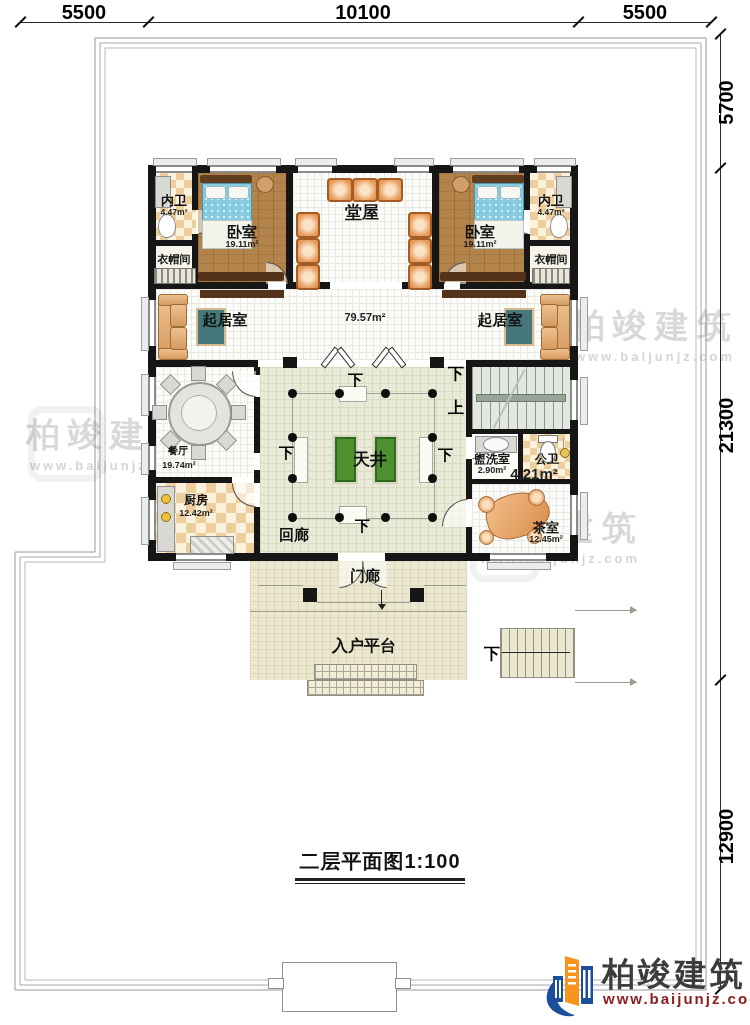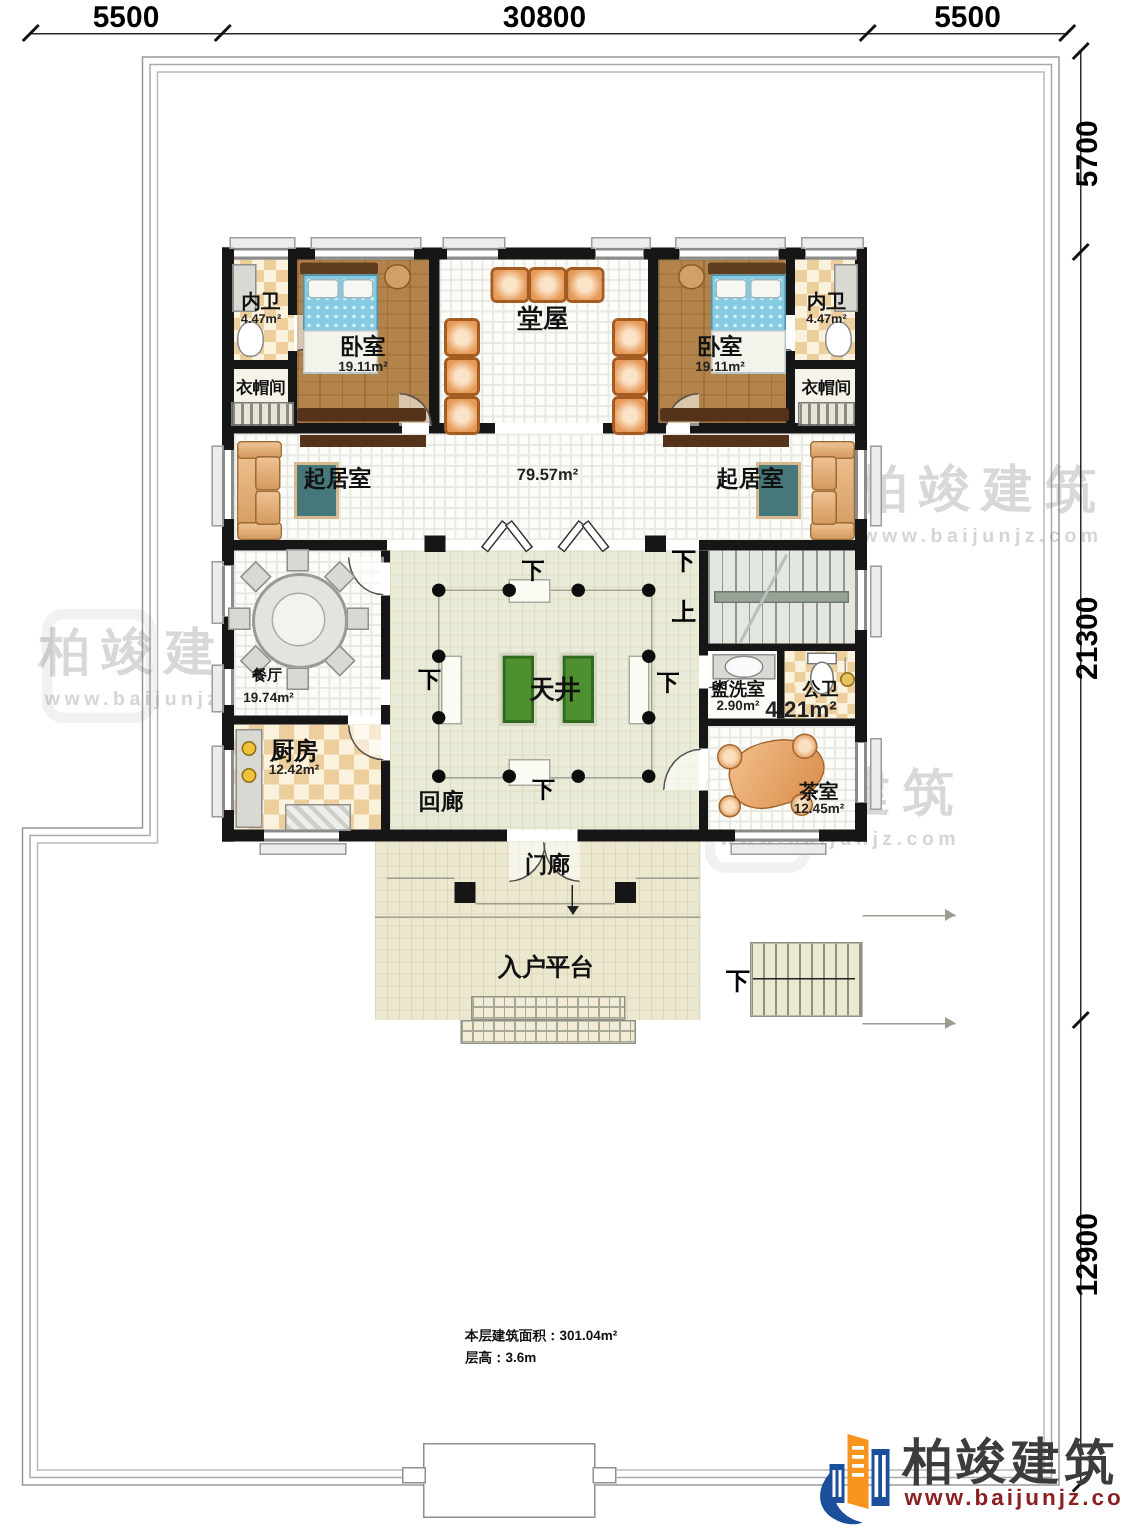--- a/index.html
+++ b/index.html
@@ -74,21 +74,21 @@
   </div>
   <div class="ghost" style="left:28px;top:406px;width:62px;height:62px;"></div>
   <div class="ghost" style="left:470px;top:512px;width:56px;height:56px;"></div>
 
   <div class="dimline" style="left:20px;top:22px;width:692px;height:1px;"></div>
   <div class="tickmark" style="left:13px;top:21px;"></div>
   <div class="tickmark" style="left:141px;top:21px;"></div>
   <div class="tickmark" style="left:571px;top:21px;"></div>
   <div class="tickmark" style="left:704px;top:21px;"></div>
   <div class="dimlbl" style="left:44px;top:1px;width:80px;">5500</div>
-  <div class="dimlbl" style="left:313px;top:1px;width:100px;">30800</div>
+  <div class="dimlbl" style="left:313px;top:1px;width:100px;">10100</div>
   <div class="dimlbl" style="left:595px;top:1px;width:100px;">5500</div>
 
   <div class="dimline" style="left:720px;top:34px;width:1px;height:956px;"></div>
   <div class="tickmark" style="left:713px;top:33px;"></div>
   <div class="tickmark" style="left:713px;top:167px;"></div>
   <div class="tickmark" style="left:713px;top:679px;"></div>
   <div class="tickmark" style="left:713px;top:988px;"></div>
   <div class="dimlbl vlbl" style="left:686px;top:91px;width:80px;">5700</div>
   <div class="dimlbl vlbl" style="left:686px;top:414px;width:80px;">21300</div>
   <div class="dimlbl vlbl" style="left:686px;top:825px;width:80px;">12900</div>
@@ -332,36 +332,37 @@
   <div class="lbl" style="left:448px;top:224px;width:64px;font-size:15px;">卧室</div>
   <div class="area" style="left:448px;top:240px;width:64px;font-size:9px;">19.11m²</div>
   <div class="lbl" style="left:528px;top:194px;width:46px;font-size:13px;">内卫</div>
   <div class="area" style="left:528px;top:208px;width:46px;font-size:8.5px;">4.47m²</div>
   <div class="lbl" style="left:526px;top:254px;width:50px;font-size:11px;">衣帽间</div>
   <div class="lbl" style="left:190px;top:312px;width:70px;font-size:15px;">起居室</div>
   <div class="lbl" style="left:465px;top:312px;width:70px;font-size:15px;">起居室</div>
   <div class="area" style="left:330px;top:312px;width:70px;font-size:11px;">79.57m²</div>
   <div class="lbl" style="left:152px;top:446px;width:52px;font-size:10px;">餐厅</div>
   <div class="area" style="left:150px;top:461px;width:58px;font-size:9px;">19.74m²</div>
-  <div class="lbl" style="left:170px;top:494px;width:52px;font-size:16px;">厨房</div>
+  <div class="lbl" style="left:170px;top:494px;width:52px;font-size:12px;">厨房</div>
   <div class="area" style="left:166px;top:509px;width:60px;font-size:9px;">12.42m²</div>
   <div class="lbl" style="left:348px;top:451px;width:44px;font-size:17px;">天井</div>
   <div class="lbl" style="left:268px;top:527px;width:52px;font-size:15px;">回廊</div>
   <div class="lbl" style="left:466px;top:453px;width:52px;font-size:12px;">盥洗室</div>
   <div class="area" style="left:466px;top:466px;width:52px;font-size:9px;">2.90m²</div>
   <div class="lbl" style="left:522px;top:453px;width:50px;font-size:12px;">公卫</div>
   <div class="area" style="left:509px;top:466px;width:50px;font-size:15px;">4.21m²</div>
   <div class="lbl" style="left:518px;top:521px;width:56px;font-size:13px;">茶室</div>
   <div class="area" style="left:516px;top:535px;width:60px;font-size:9px;">12.45m²</div>
   <div class="lbl" style="left:330px;top:570px;width:70px;font-size:15px;font-family:Liberation Mono, monospace;">门廊</div>
   <div class="lbl" style="left:308px;top:638px;width:112px;font-size:16px;">入户平台</div>
 
-  <div class="titleblock" style="left:310px;top:884px;width:180px;text-align:left;">
-    <div style="font-size:9px;font-weight:bold;">本层建筑面积：301.04m²</div>
-    <div style="font-size:9px;font-weight:bold;margin-top:2px;">层高：3.6m</div>
+  <div class="titleblock" style="left:295px;top:848px;width:170px;text-align:center;">
+    <div style="font-size:20px;font-weight:bold;letter-spacing:1px;">二层平面图1:100</div>
+    <div style="margin-top:3px;height:3px;background:#222;"></div>
+    <div style="margin-top:2px;height:1px;background:#222;"></div>
   </div>
 
   <svg class="abs" style="left:541px;top:950px;" width="58" height="68" viewBox="0 0 58 68">
     <path d="M14,30 C4,40 2,54 14,62 C22,67 30,67 34,65 C22,62 14,54 15,42 Z" fill="#1b4e9b"></path>
     <rect x="12" y="26" width="10" height="26" fill="#1b4e9b"></rect>
     <rect x="14" y="30" width="2" height="18" fill="#fff"></rect>
     <rect x="18" y="30" width="2" height="18" fill="#fff"></rect>
     <path d="M24,6 L38,10 L38,56 L24,52 Z" fill="#f7941d"></path>
     <rect x="27" y="14" width="8" height="2.5" fill="#fff"></rect>
     <rect x="27" y="20" width="8" height="2.5" fill="#fff"></rect>

